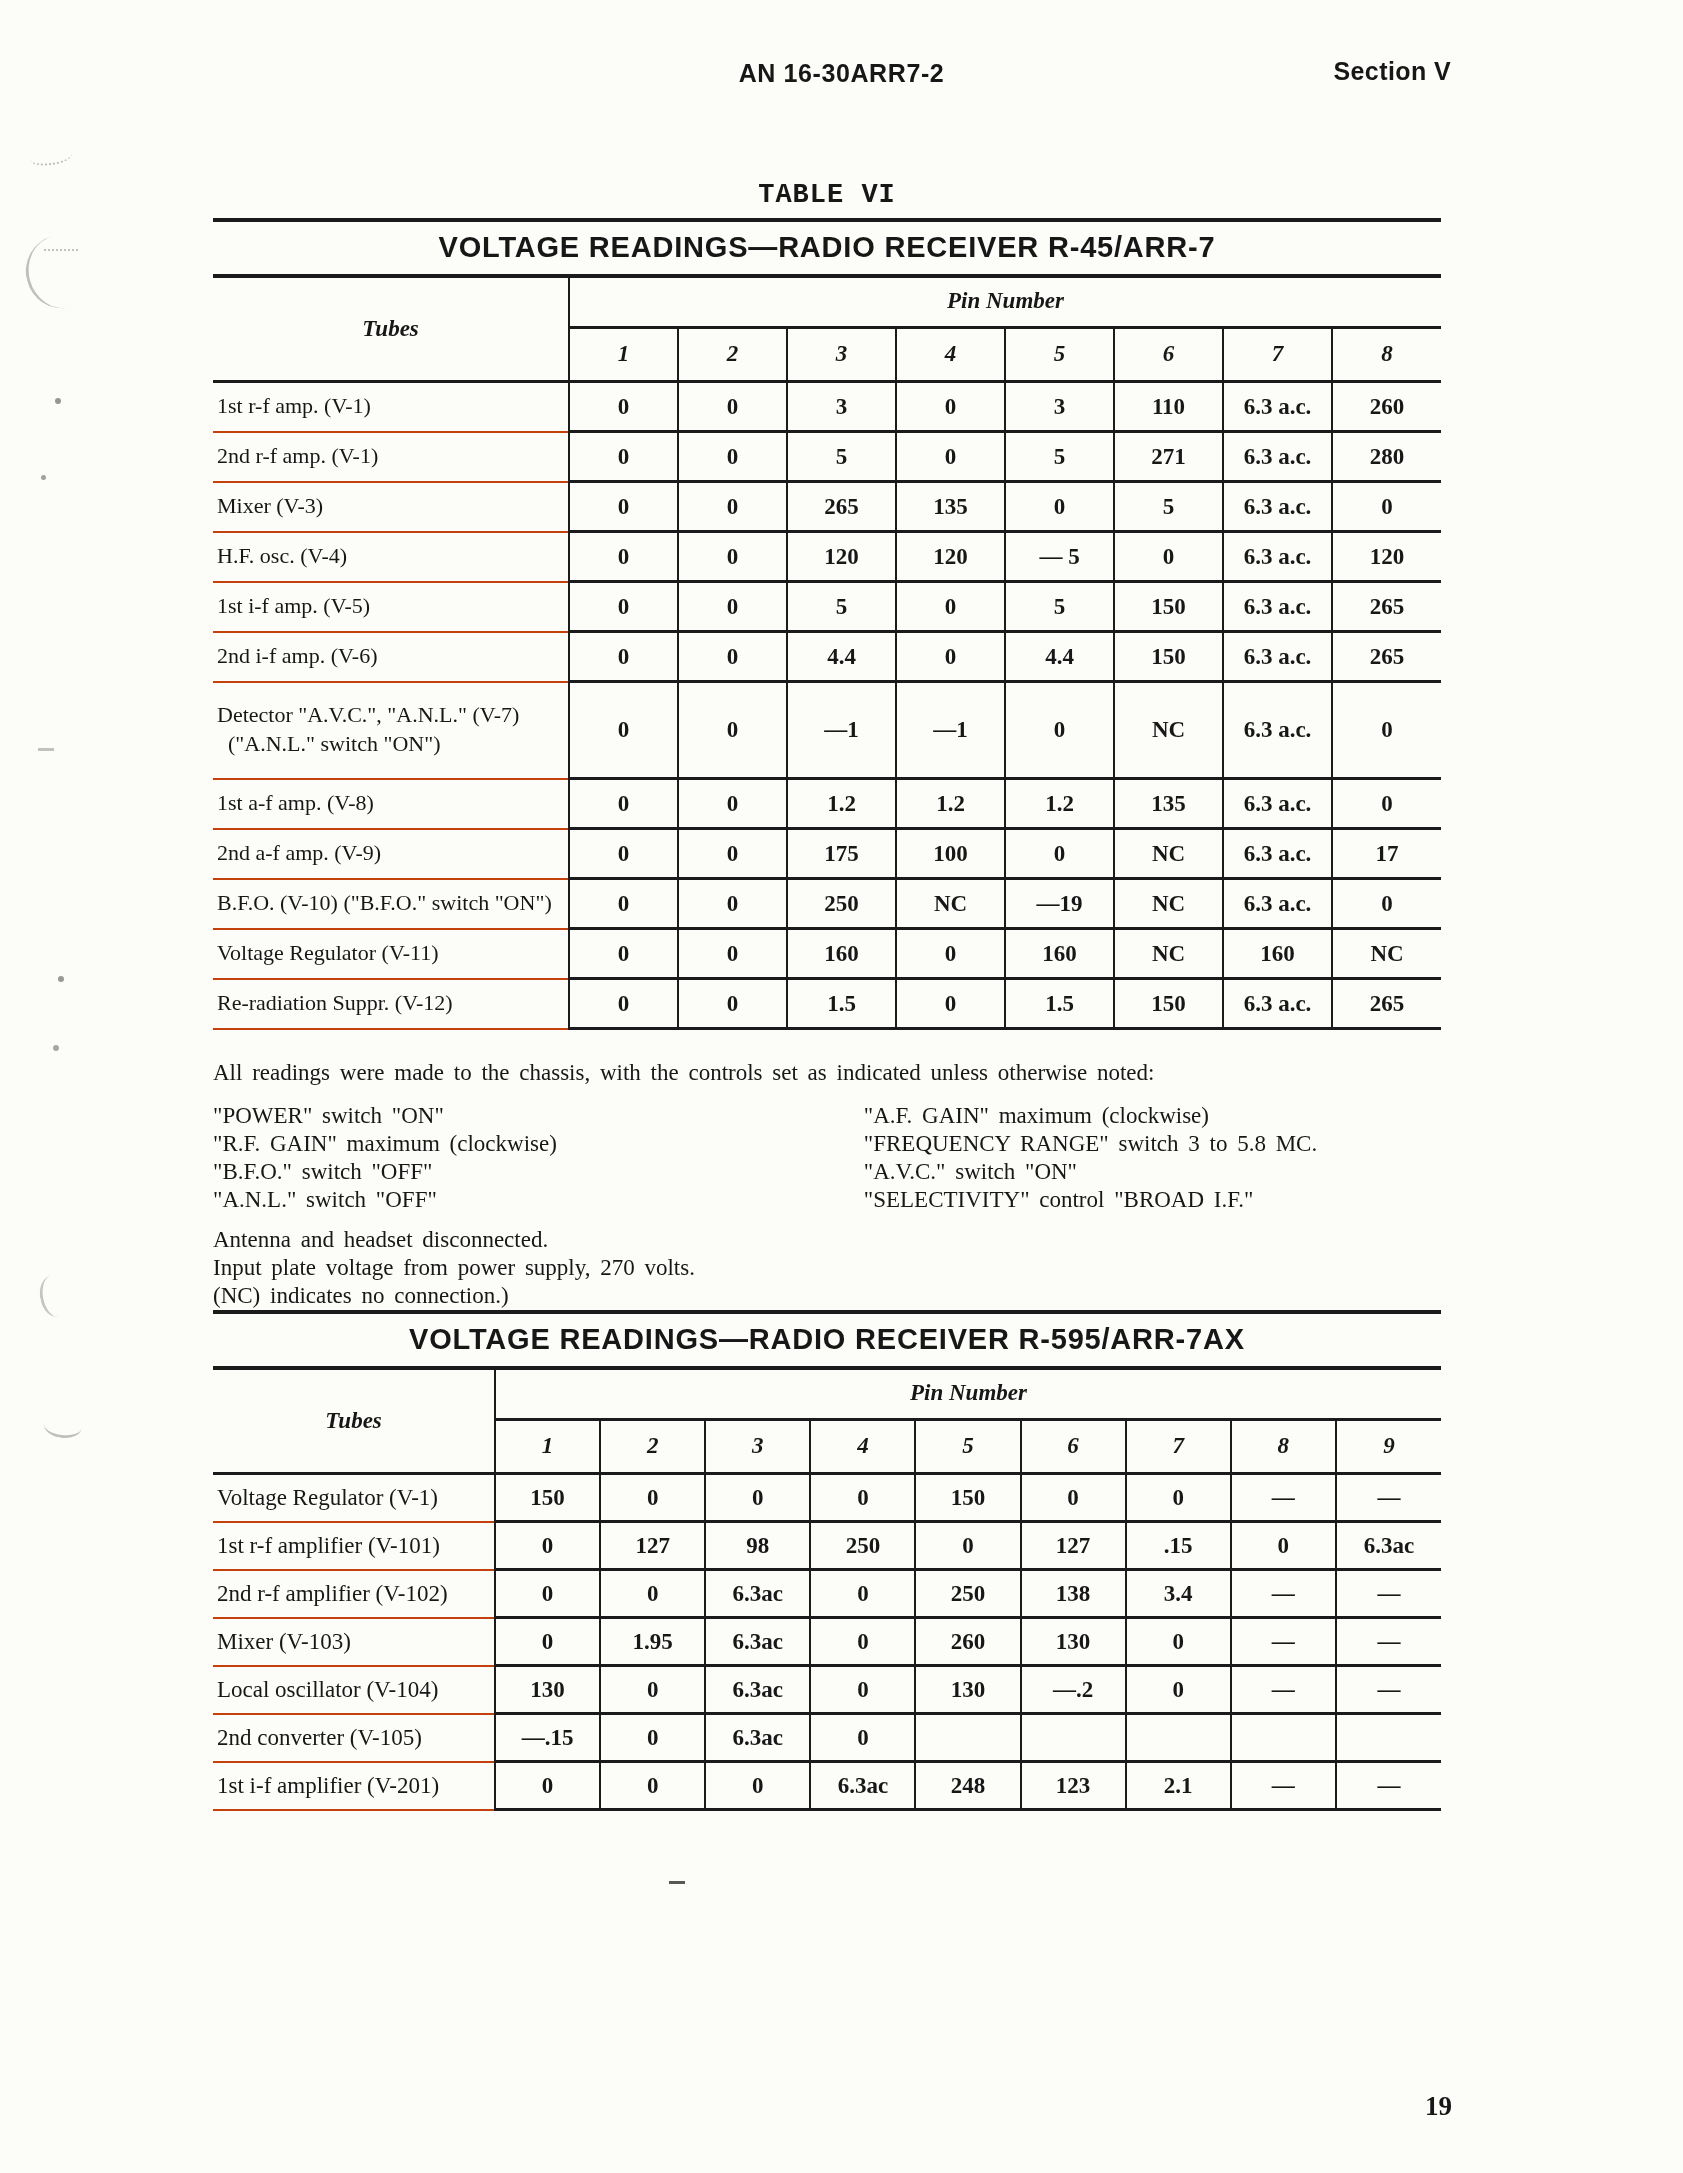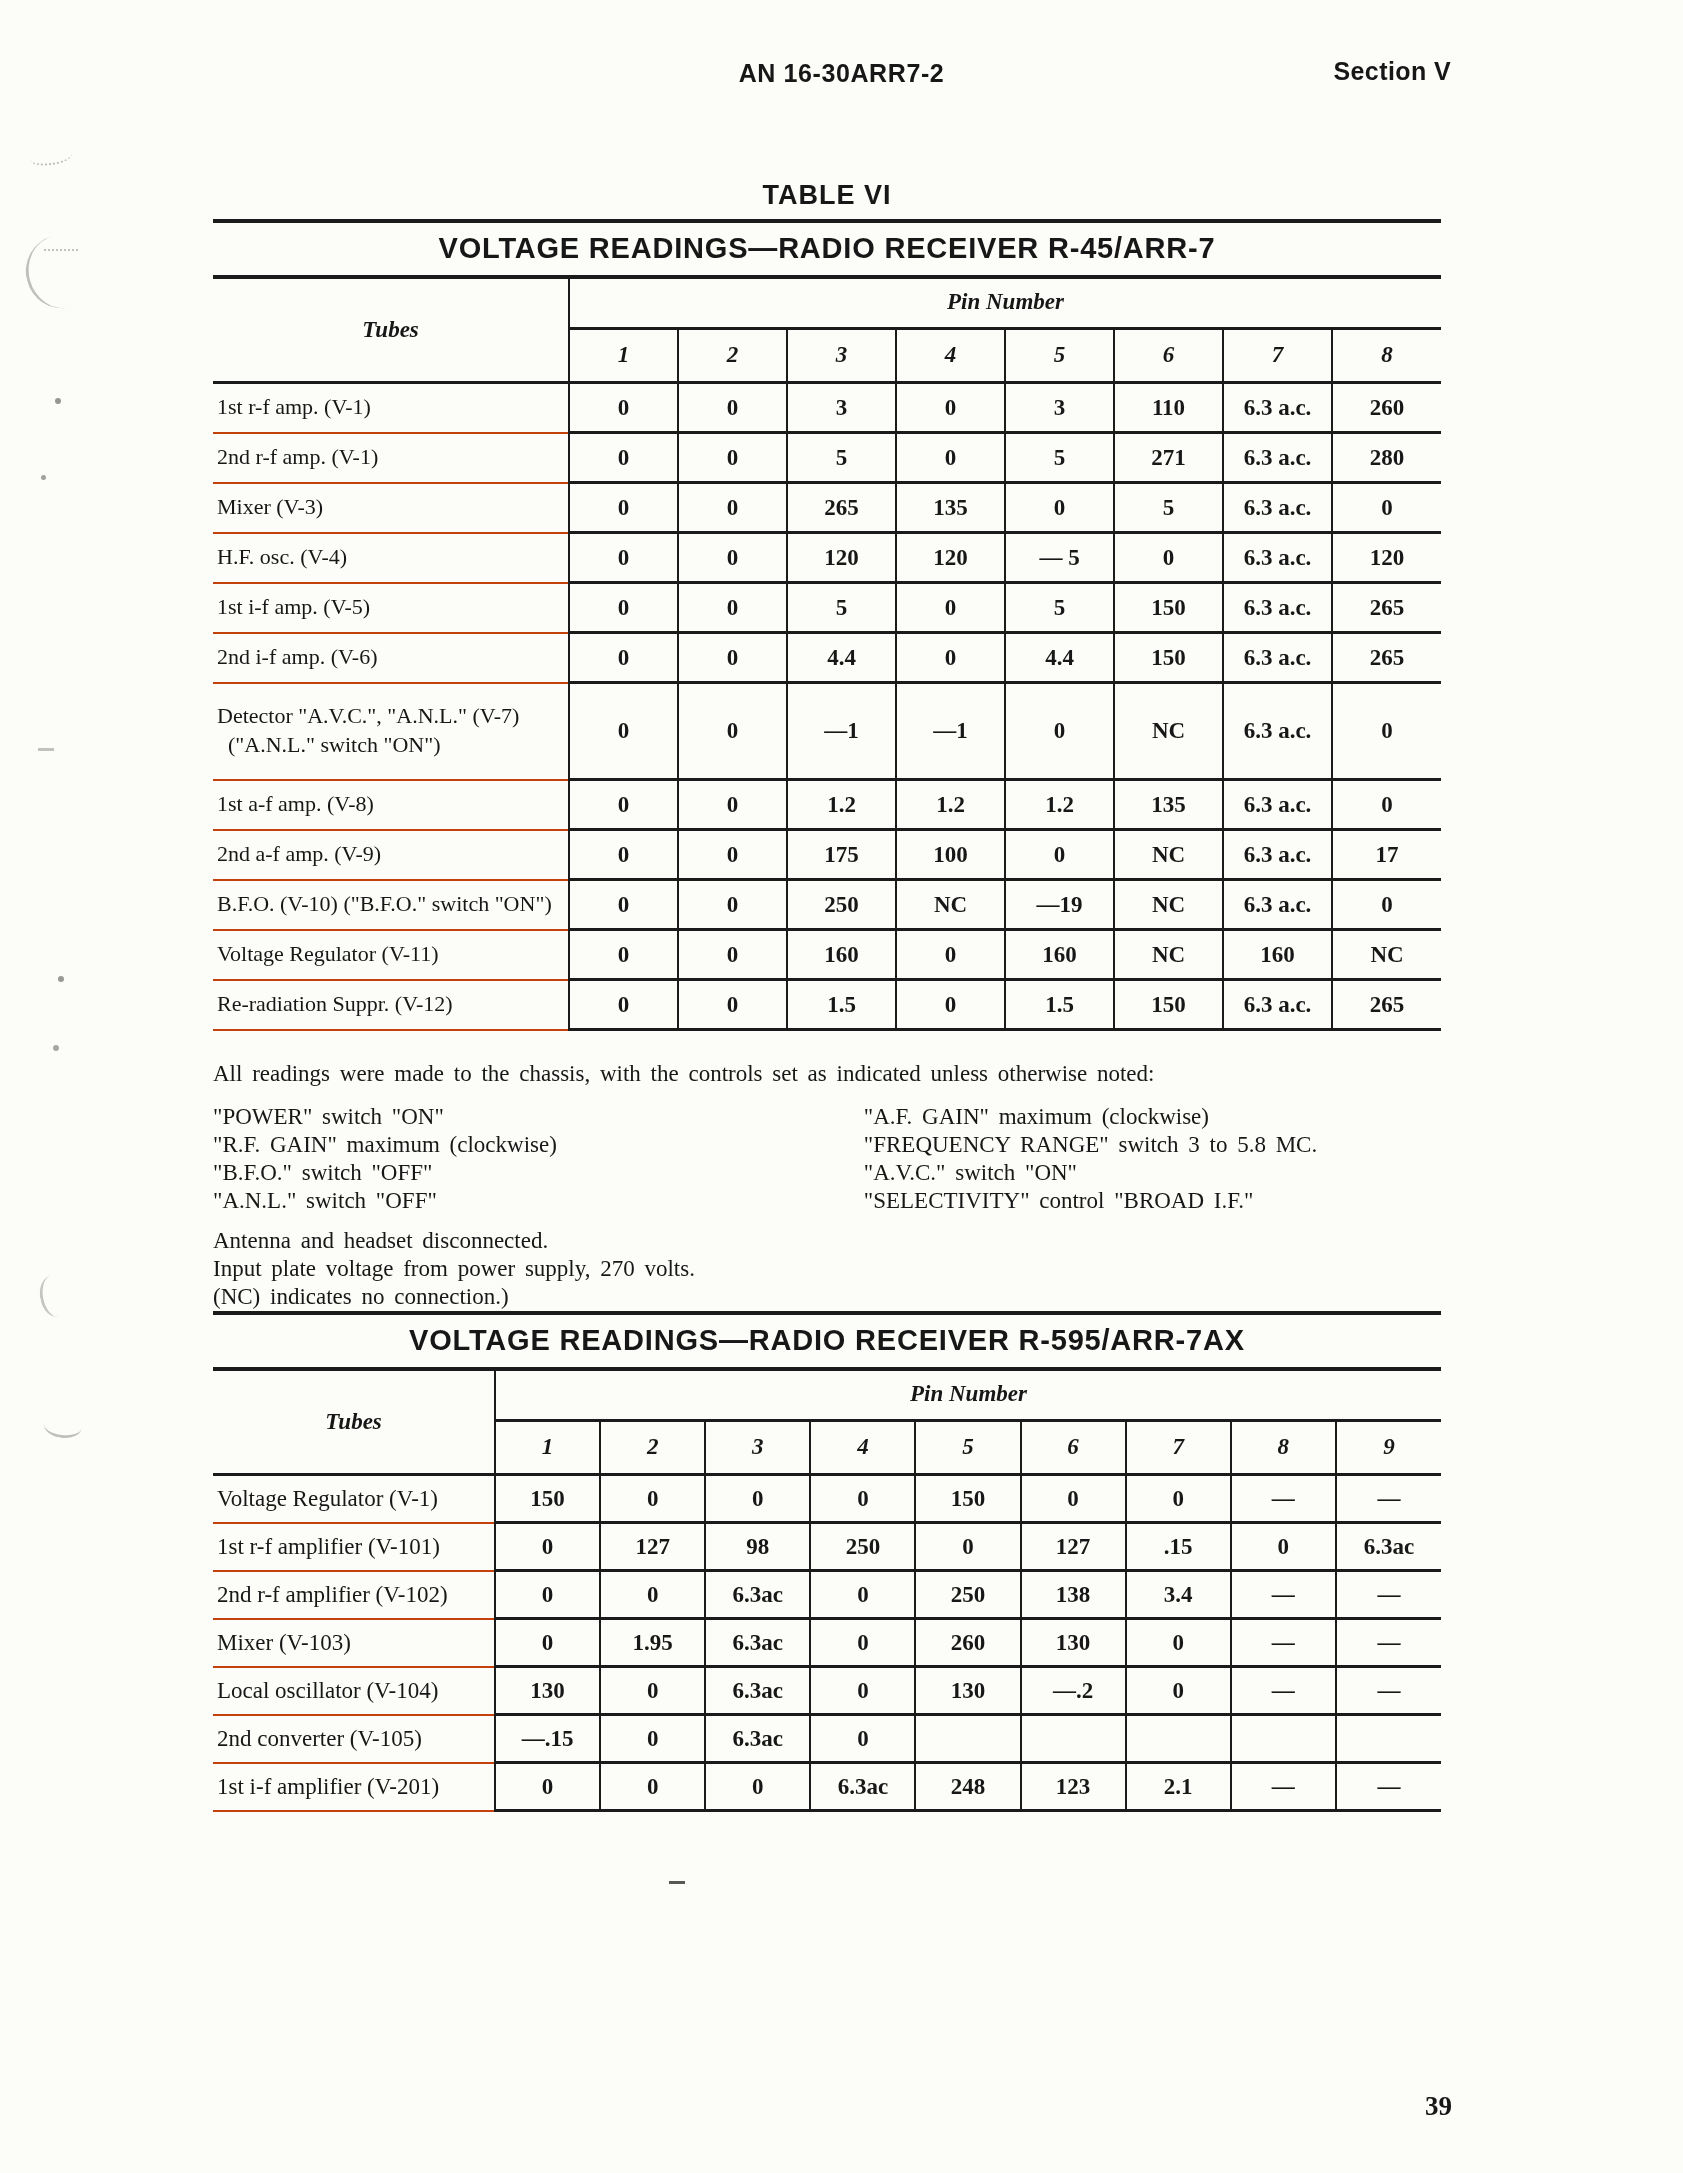--- a/index.html
+++ b/index.html
@@ -21,21 +21,21 @@
   .header-right {
     position:absolute; top:57px; right:232px;
     font-family:"Liberation Sans", sans-serif;
     font-weight:bold; font-size:25px; letter-spacing:0.4px;text-align:right;
   }
   
   .content { position:absolute; left:213px; top:0; width:1228px; }
 
   .table-label {
     text-align:center;
-    font-family:Liberation Sans, sans-serif;
+    font-family:Liberation Mono, monospace;
     font-weight:bold; font-size:27px; letter-spacing:1px;
     margin-bottom:8px;
   }
   #label-vi { margin-top:180px; }
   #label-vii { margin-top:40px; }
 
   .ruled { border-top:4px solid #1b1b1b; }
   .table-title {
     text-align:center;
     font-family:"Liberation Sans", sans-serif;
@@ -436,21 +436,21 @@
               <td class="val">2.1</td>
               <td class="val">—</td>
               <td class="val">—</td>
             </tr>
           </tbody>
         </table>
     </div>
 
   </div>
 
-  <div class="page-number">39</div>
+  <div class="page-number">19</div>
 
   <div class="artifact a-squiggle1"></div>
   <div class="artifact a-paren"></div>
   <div class="artifact a-paren2"></div>
   <div class="artifact a-dot1"></div>
   <div class="artifact a-dot2"></div>
   <div class="artifact a-dash1"></div>
   <div class="artifact a-dot3"></div>
   <div class="artifact a-dot4"></div>
   <div class="artifact a-curve1"></div>

